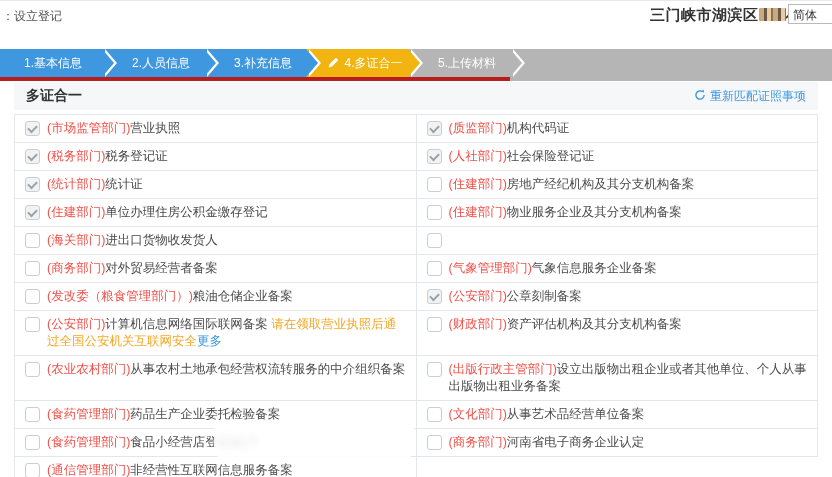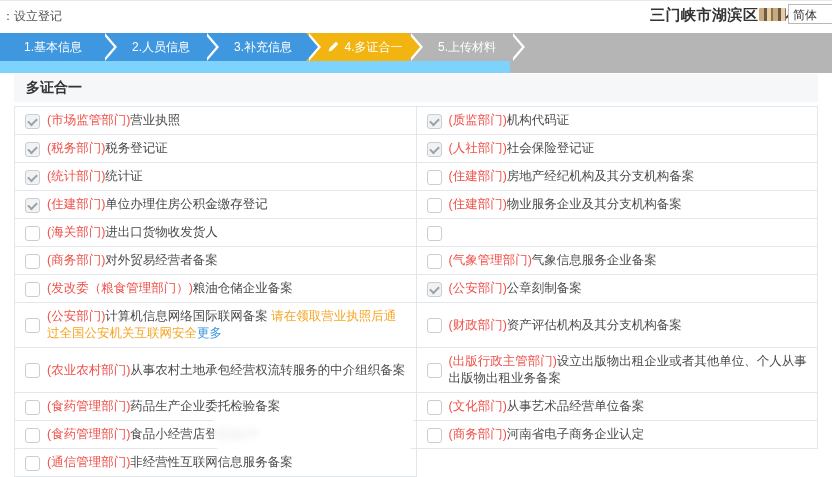--- a/index.html
+++ b/index.html
@@ -11,21 +11,21 @@
   
   .topbar{position:relative;height:27px}
   .crumb{position:absolute;left:2px;top:7px;font-size:12px;color:#555;white-space:nowrap}
   .apptitle{position:absolute;left:0;right:0;top:5px;text-align:right;font-size:15px;font-weight:bold;color:#333;letter-spacing:.5px}
   .pixelredact{display:inline-block;width:27px;height:13px;vertical-align:-1px;border-radius:1px;
     background:repeating-linear-gradient(90deg,#caa97e 0 5px,#6b5a48 5px 8px,#e8cda3 8px 12px,#8a7253 12px 14px);
     filter:blur(.7px)}
   .lang{position:absolute;right:-18px;top:3px;width:62px;height:20px;box-sizing:border-box;
     border:1px solid #b9b9b9;background:#fff;font-size:12px;color:#333;padding:2px 4px;overflow:hidden;white-space:nowrap}
   
-  .stepper{display:flex;height:40px;margin-top:5px;background:#7dd3fc}
+  .stepper{display:flex;height:32px;margin-top:21px;background:#b91c1c}
   .step{position:relative;width:102px;box-sizing:border-box;height:28px;line-height:28px;
     color:#fff;font-size:12px;text-align:center;padding-left:16px;white-space:nowrap;background:var(--bg);cursor:pointer}
   .step:first-child{padding-left:4px}
   .step::before,.step::after{content:"";position:absolute;top:0;left:100%;width:0;height:0;
     border-top:14px solid transparent;border-bottom:14px solid transparent}
   .step::before{border-left:12px solid #fff;transform:translateX(3px);z-index:1}
   .step::after{border-left:12px solid var(--bg);z-index:2}
   .s-done{--bg:#3e97df}
   .s-active{--bg:#f2b410}
   .s-todo{--bg:#b5b5b5}
@@ -35,21 +35,21 @@
   .pencil{display:inline-block;vertical-align:-2px;margin-right:4px}
   
   .panel{margin:1px 14px 0}
   .panel-head{height:28px;background:#f5f7f8;display:flex;align-items:center;justify-content:space-between;padding:0 12px}
   .panel-title{font-size:14px;font-weight:bold;color:#333}
   .rematch{display:flex;align-items:center;gap:4px;color:#3e97df;font-size:12px;cursor:pointer}
   
   .grid{display:grid;grid-template-columns:1fr 1fr;margin-top:4px;
     border-top:1px solid #e4e7ea;border-left:1px solid #e4e7ea}
   .cell{position:relative;background:#fff;border-right:1px solid #e4e7ea;border-bottom:1px solid #e4e7ea;
-    padding:5px 10px;display:flex;align-items:center;gap:7px;font-size:12.5px;color:#4a4a4a;line-height:17px}
+    padding:5px 10px;display:flex;align-items:flex-start;gap:7px;font-size:12.5px;color:#4a4a4a;line-height:17px}
   .cb{flex:0 0 15px;width:15px;height:15px;box-sizing:border-box;border:1px solid #c9ced2;border-radius:3px;
     background:#fff;margin-top:1px;position:relative;cursor:pointer}
   .cb.checked{background:#f1f2f4}
   .cb.checked::after{content:"";position:absolute;left:2px;top:3px;width:7px;height:4px;
     border-left:2px solid #9aa1a8;border-bottom:2px solid #9aa1a8;transform:rotate(-45deg)}
   .dept{color:#f0514a}
   .note{color:#f5a623}
   .more{color:#3e97df;cursor:pointer}
   .redact{position:absolute;right:2px;top:-6px;width:200px;height:34px;border-radius:5px;
     background:rgba(255,255,255,.82);backdrop-filter:blur(3px);pointer-events:none}
@@ -86,20 +86,29 @@
   </div>
   <div class="step s-todo">
     <span>5.上传材料</span>
   </div>
   <div class="step-filler"></div>
 </div>
 
 <div class="panel">
   <div class="panel-head">
     <span class="panel-title">多证合一</span>
+    <span class="rematch">
+      <span>
+        <svg width="12" height="12" viewBox="0 0 16 16">
+          <path d="M13.5 8a5.5 5.5 0 1 1-2.2-4.4" fill="none" stroke="#3e97df" stroke-width="1.8"></path>
+          <path d="M12.8 0.6l0.6 4.2-4.1-1z" fill="#3e97df"></path>
+        </svg>
+      </span>
+      <span>重新匹配证照事项</span>
+    </span>
   </div>
   <div class="grid" id="grid">
       <div class="cell">
         <span class="cb checked"></span>
         <span class="txt"><span class="dept">(市场监管部门)</span><span>营业执照</span></span>
       </div>
       <div class="cell">
         <span class="cb checked"></span>
         <span class="txt"><span class="dept">(质监部门)</span><span>机构代码证</span></span>
       </div>

